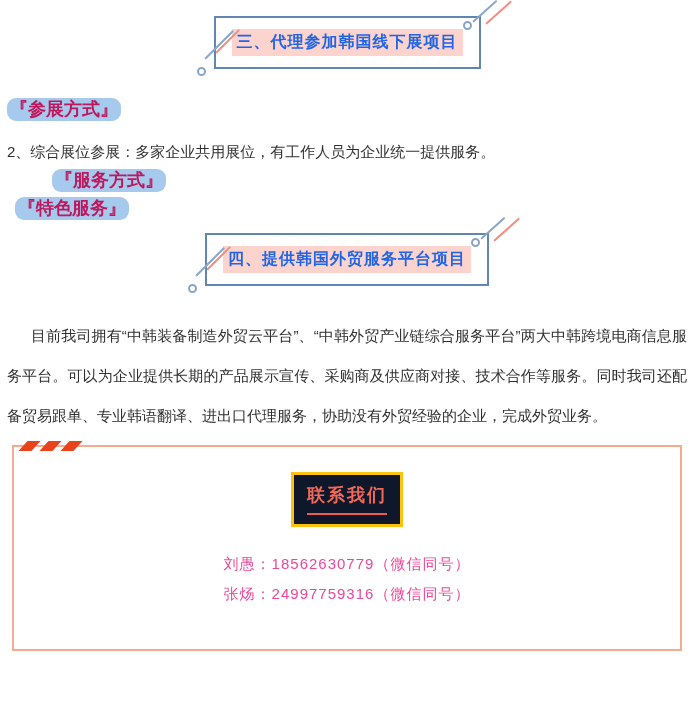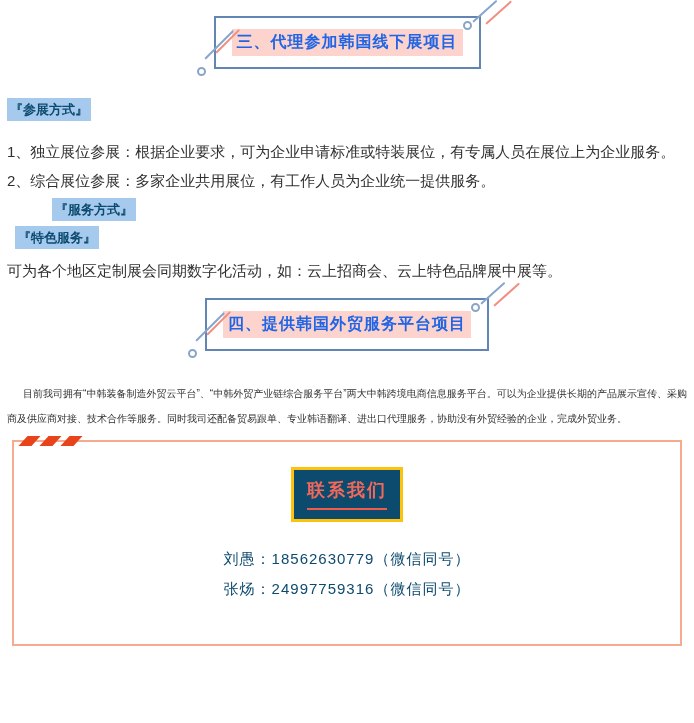--- a/index.html
+++ b/index.html
@@ -64,34 +64,35 @@
 
   
   .content { padding: 0 7px; }
   .sec-heading-row { line-height: 21px; }
   .row-1 { margin: 29px 0 16px; }
   .row-2 { margin: 3px 0 5px; padding-left: 45px; }
   .row-3 { margin: 1px 8px 7px; }
   .sec-heading {
     display: inline-block;
     background: #a6c9ee;
-    color: #0c4a6e;
+    color: #be185d;
     font-weight: bold;
-    font-size: 13px;
+    font-size: 18px;
     padding: 1px 3px;
+    border-radius: 9px;
   }
   .sec-line, .sec-para {
     font-size: 15px;
     line-height: 29px;
     margin: 0;
     text-align: justify;
   }
   .platform-para {
-    font-size: 10px;
-    line-height: 25px;
+    font-size: 15px;
+    line-height: 40px;
     margin: 30px 0 8px;
     text-indent: 1.6em;
     text-align: justify;
   }
 
   
   .contact-box {
     position: relative;
     margin: 9px 12px 0;
     border: 2px solid #f4ab8e;
@@ -107,36 +108,36 @@
   .slash {
     width: 13px; height: 10px;
     background: #e8431a;
     transform: skewX(-42deg);
   }
   .contact-title-box {
     display: inline-block;
     margin-top: 25px;
     border: 3px solid #fcc20c;
     padding: 8px 13px 9px;
-    background: #0c4a6e;
+    background: #0f172a;
   }
   .contact-title {
     display: block;
     color: #f4685a;
     font-weight: bold;
     font-size: 18px;
     letter-spacing: 2px;
     border-bottom: 2px solid #f25a4c;
     padding-bottom: 6px;
   }
   .contact-list { margin-top: 22px; }
   .contact-line {
     font-size: 15px;
     line-height: 30px;
-    color: #0c4a6e;
+    color: #ec4899;
     letter-spacing: 1px;
   }
 </style>
 </head>
 <body>
 
 <div class="banner-wrap">
   <span class="circ circ-left"></span>
   <span class="dline blue dl-blue-left"></span>
   <span class="dline red dl-red-left"></span>
@@ -146,31 +147,29 @@
   <div class="banner-box">
     <span class="banner-title">三、代理参加韩国线下展项目</span>
   </div>
 </div>
 
 <div class="content">
 
   <div class="sec-heading-row row-1">
     <span class="sec-heading">『参展方式』</span>
   </div>
-  <p class="sec-line">1、独立展位参展：根据企业要求，可为企业申请标准或特装展位，有专属人员在展位上为企业服务。</p>
   <p class="sec-line">2、综合展位参展：多家企业共用展位，有工作人员为企业统一提供服务。</p>
 
   <div class="sec-heading-row row-2">
     <span class="sec-heading">『服务方式』</span>
   </div>
 
   <div class="sec-heading-row row-3">
     <span class="sec-heading">『特色服务』</span>
   </div>
-  <p class="sec-para">可为各个地区定制展会同期数字化活动，如：云上招商会、云上特色品牌展中展等。</p>
 </div>
 
 <div class="banner-wrap second">
   <span class="circ circ-left"></span>
   <span class="dline blue dl-blue-left"></span>
   <span class="dline red dl-red-left"></span>
   <span class="circ circ-right"></span>
   <span class="dline blue dl-blue-right"></span>
   <span class="dline red dl-red-right"></span>
   <div class="banner-box">

